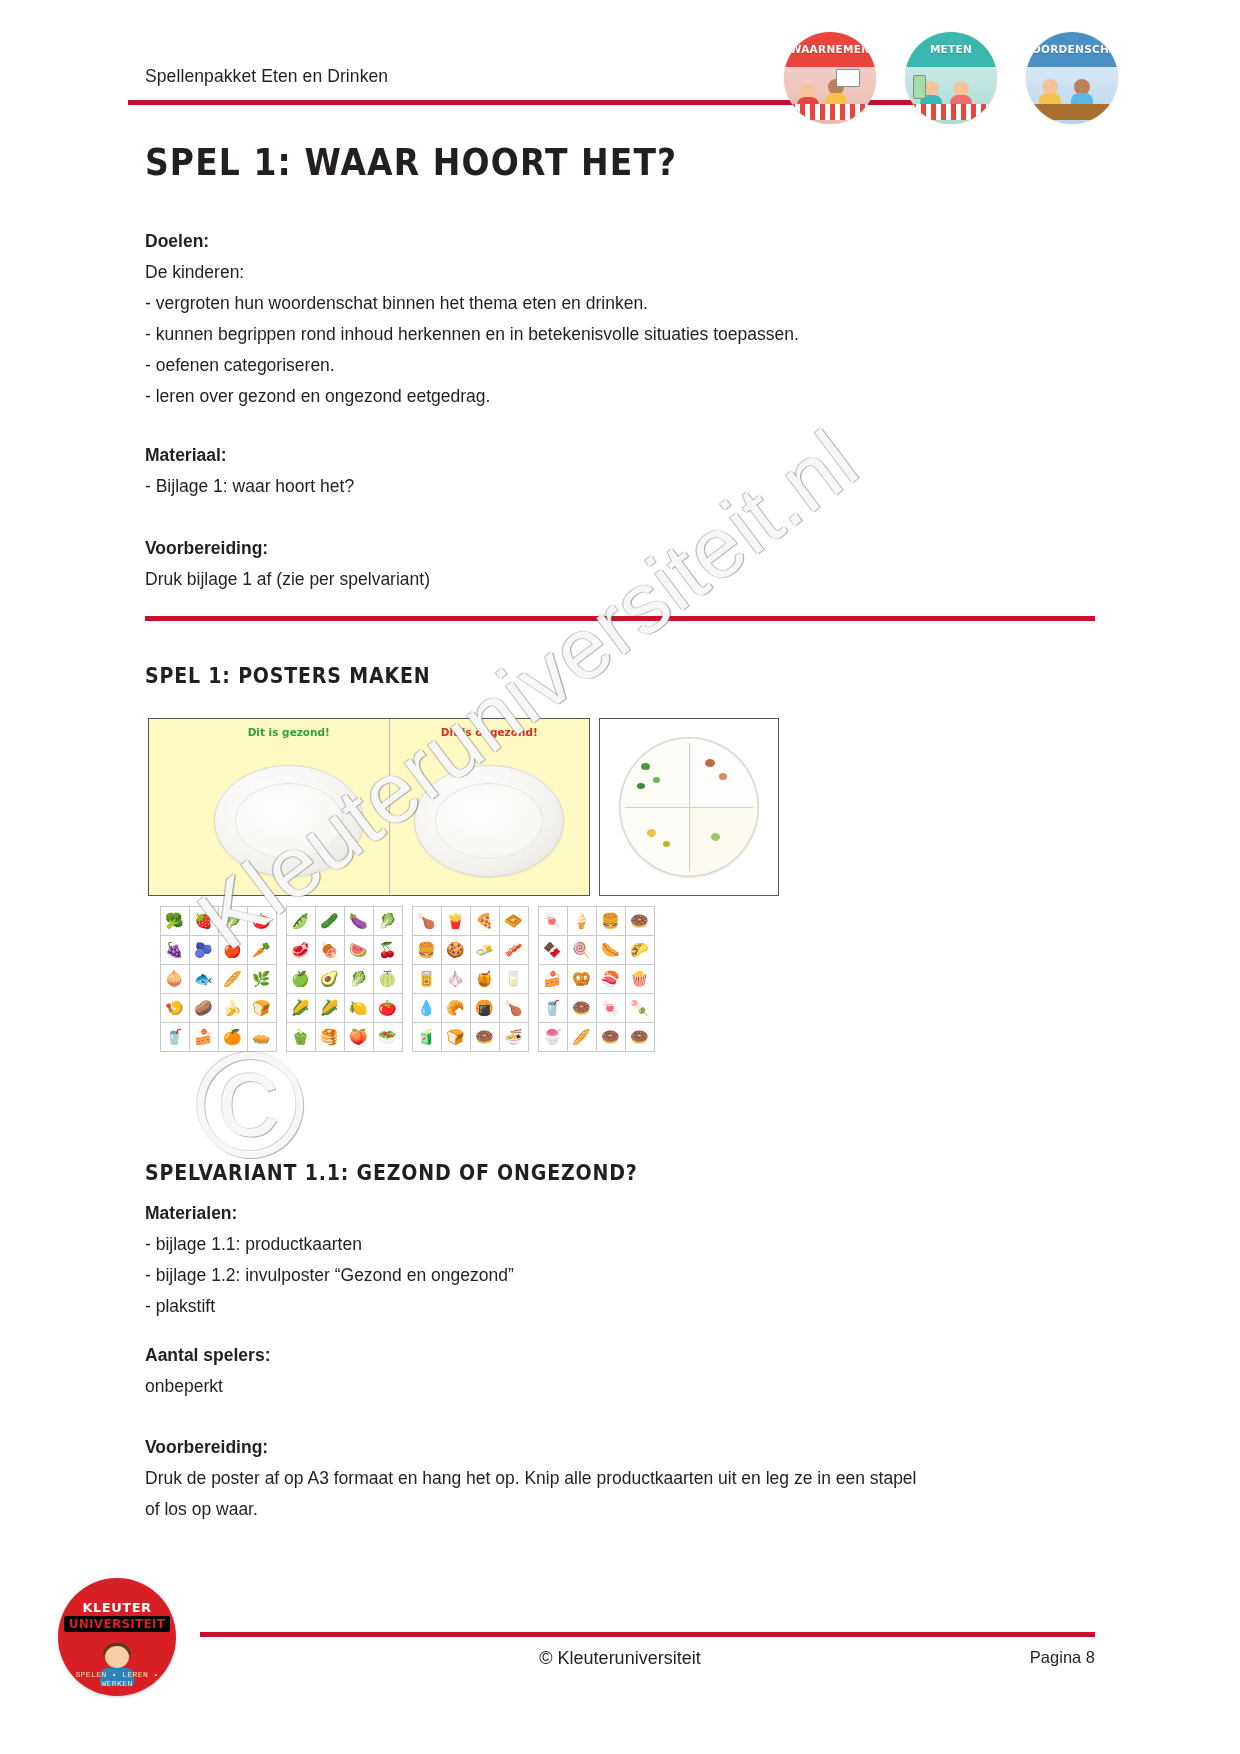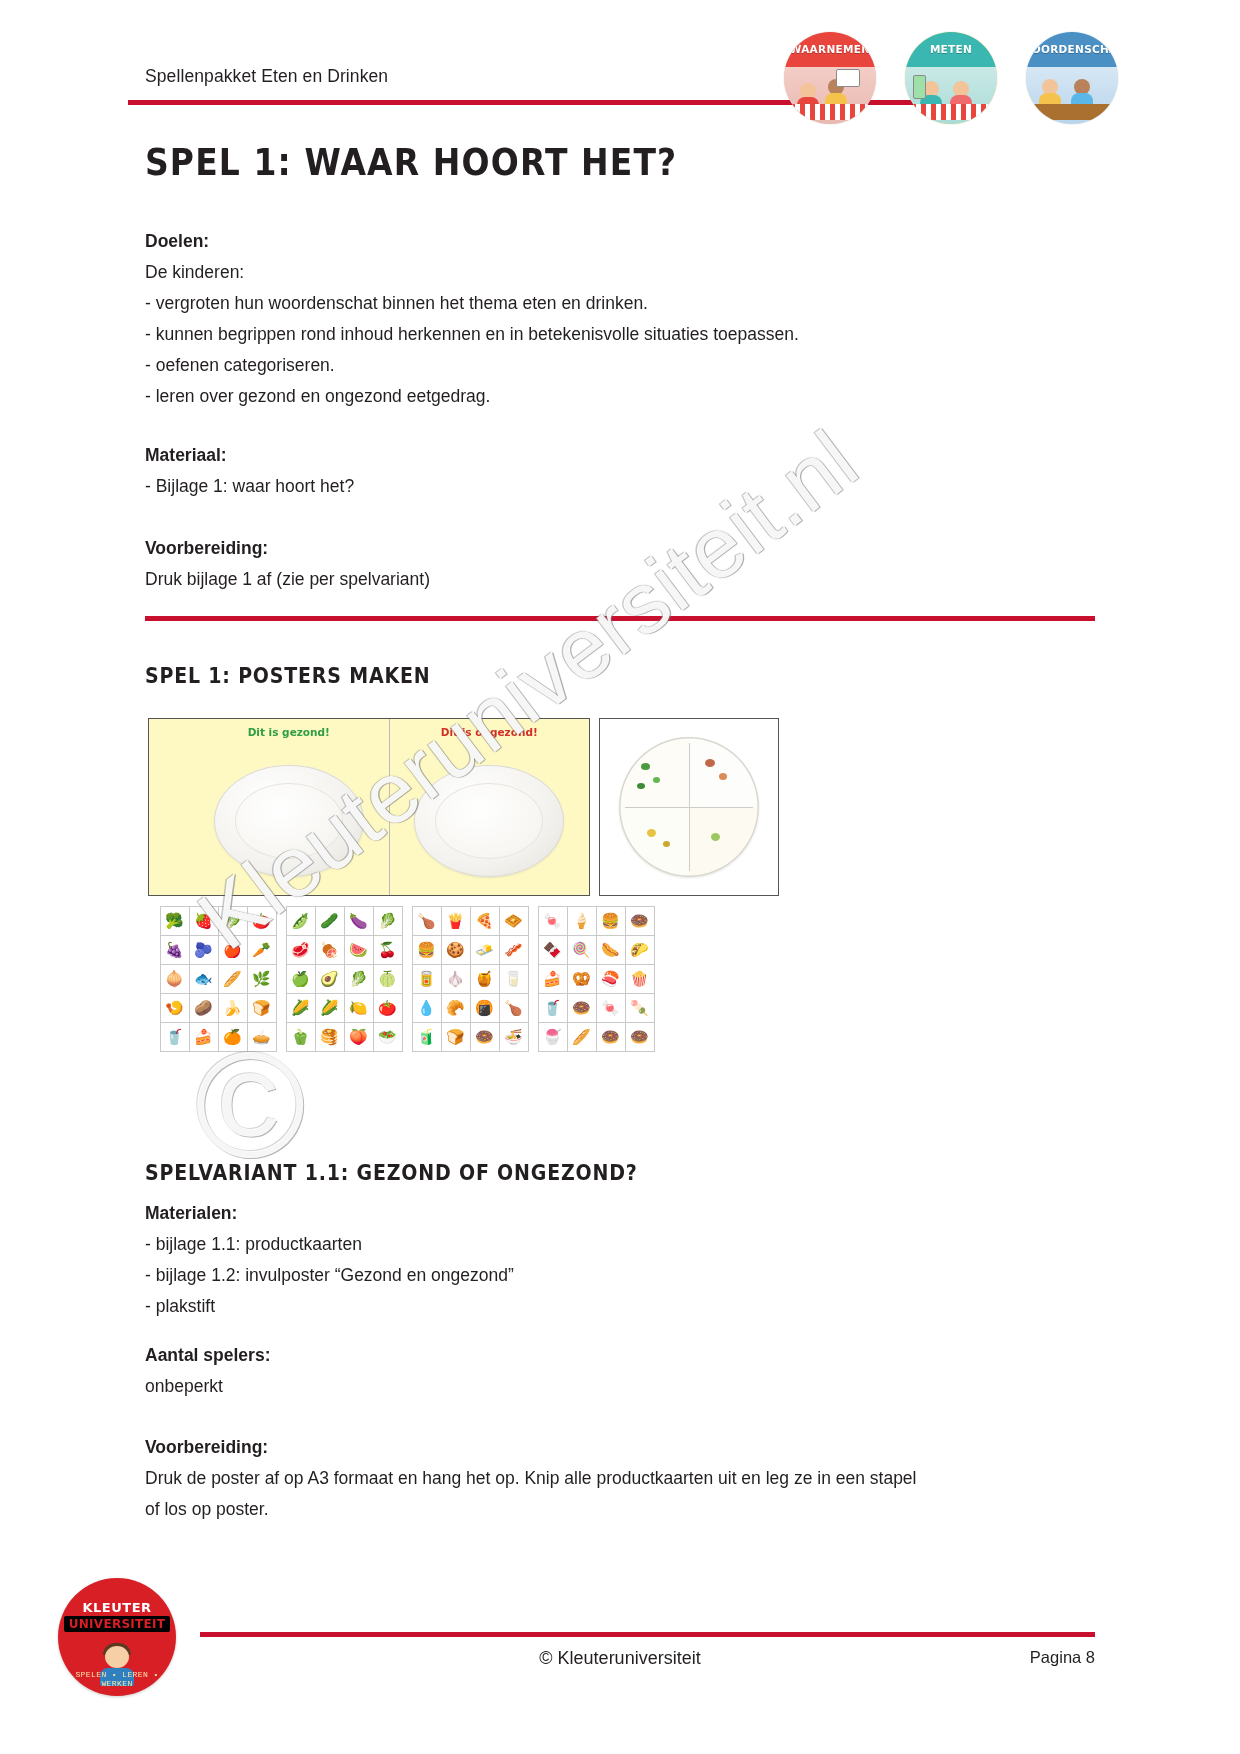--- a/index.html
+++ b/index.html
@@ -638,21 +638,21 @@
   </div>
 
   <div class="block b-spelers">
     <div class="lbl">Aantal spelers:</div>
     <div>onbeperkt</div>
   </div>
 
   <div class="block b-voorb2">
     <div class="lbl">Voorbereiding:</div>
     <div>Druk de poster af op A3 formaat en hang het op. Knip alle productkaarten uit en leg ze in een stapel</div>
-    <div>of los op poster.</div>
+    <div>of los op waar.</div>
   </div>
 
   <div class="footer-rule"></div>
   <div class="footer-center">© Kleuteruniversiteit</div>
   <div class="footer-page">Pagina 8</div>
 
   <div class="logo">
     <div class="logo-l1">KLEUTER</div>
     <div class="logo-l2">UNIVERSITEIT</div>
     <div class="logo-kid">

